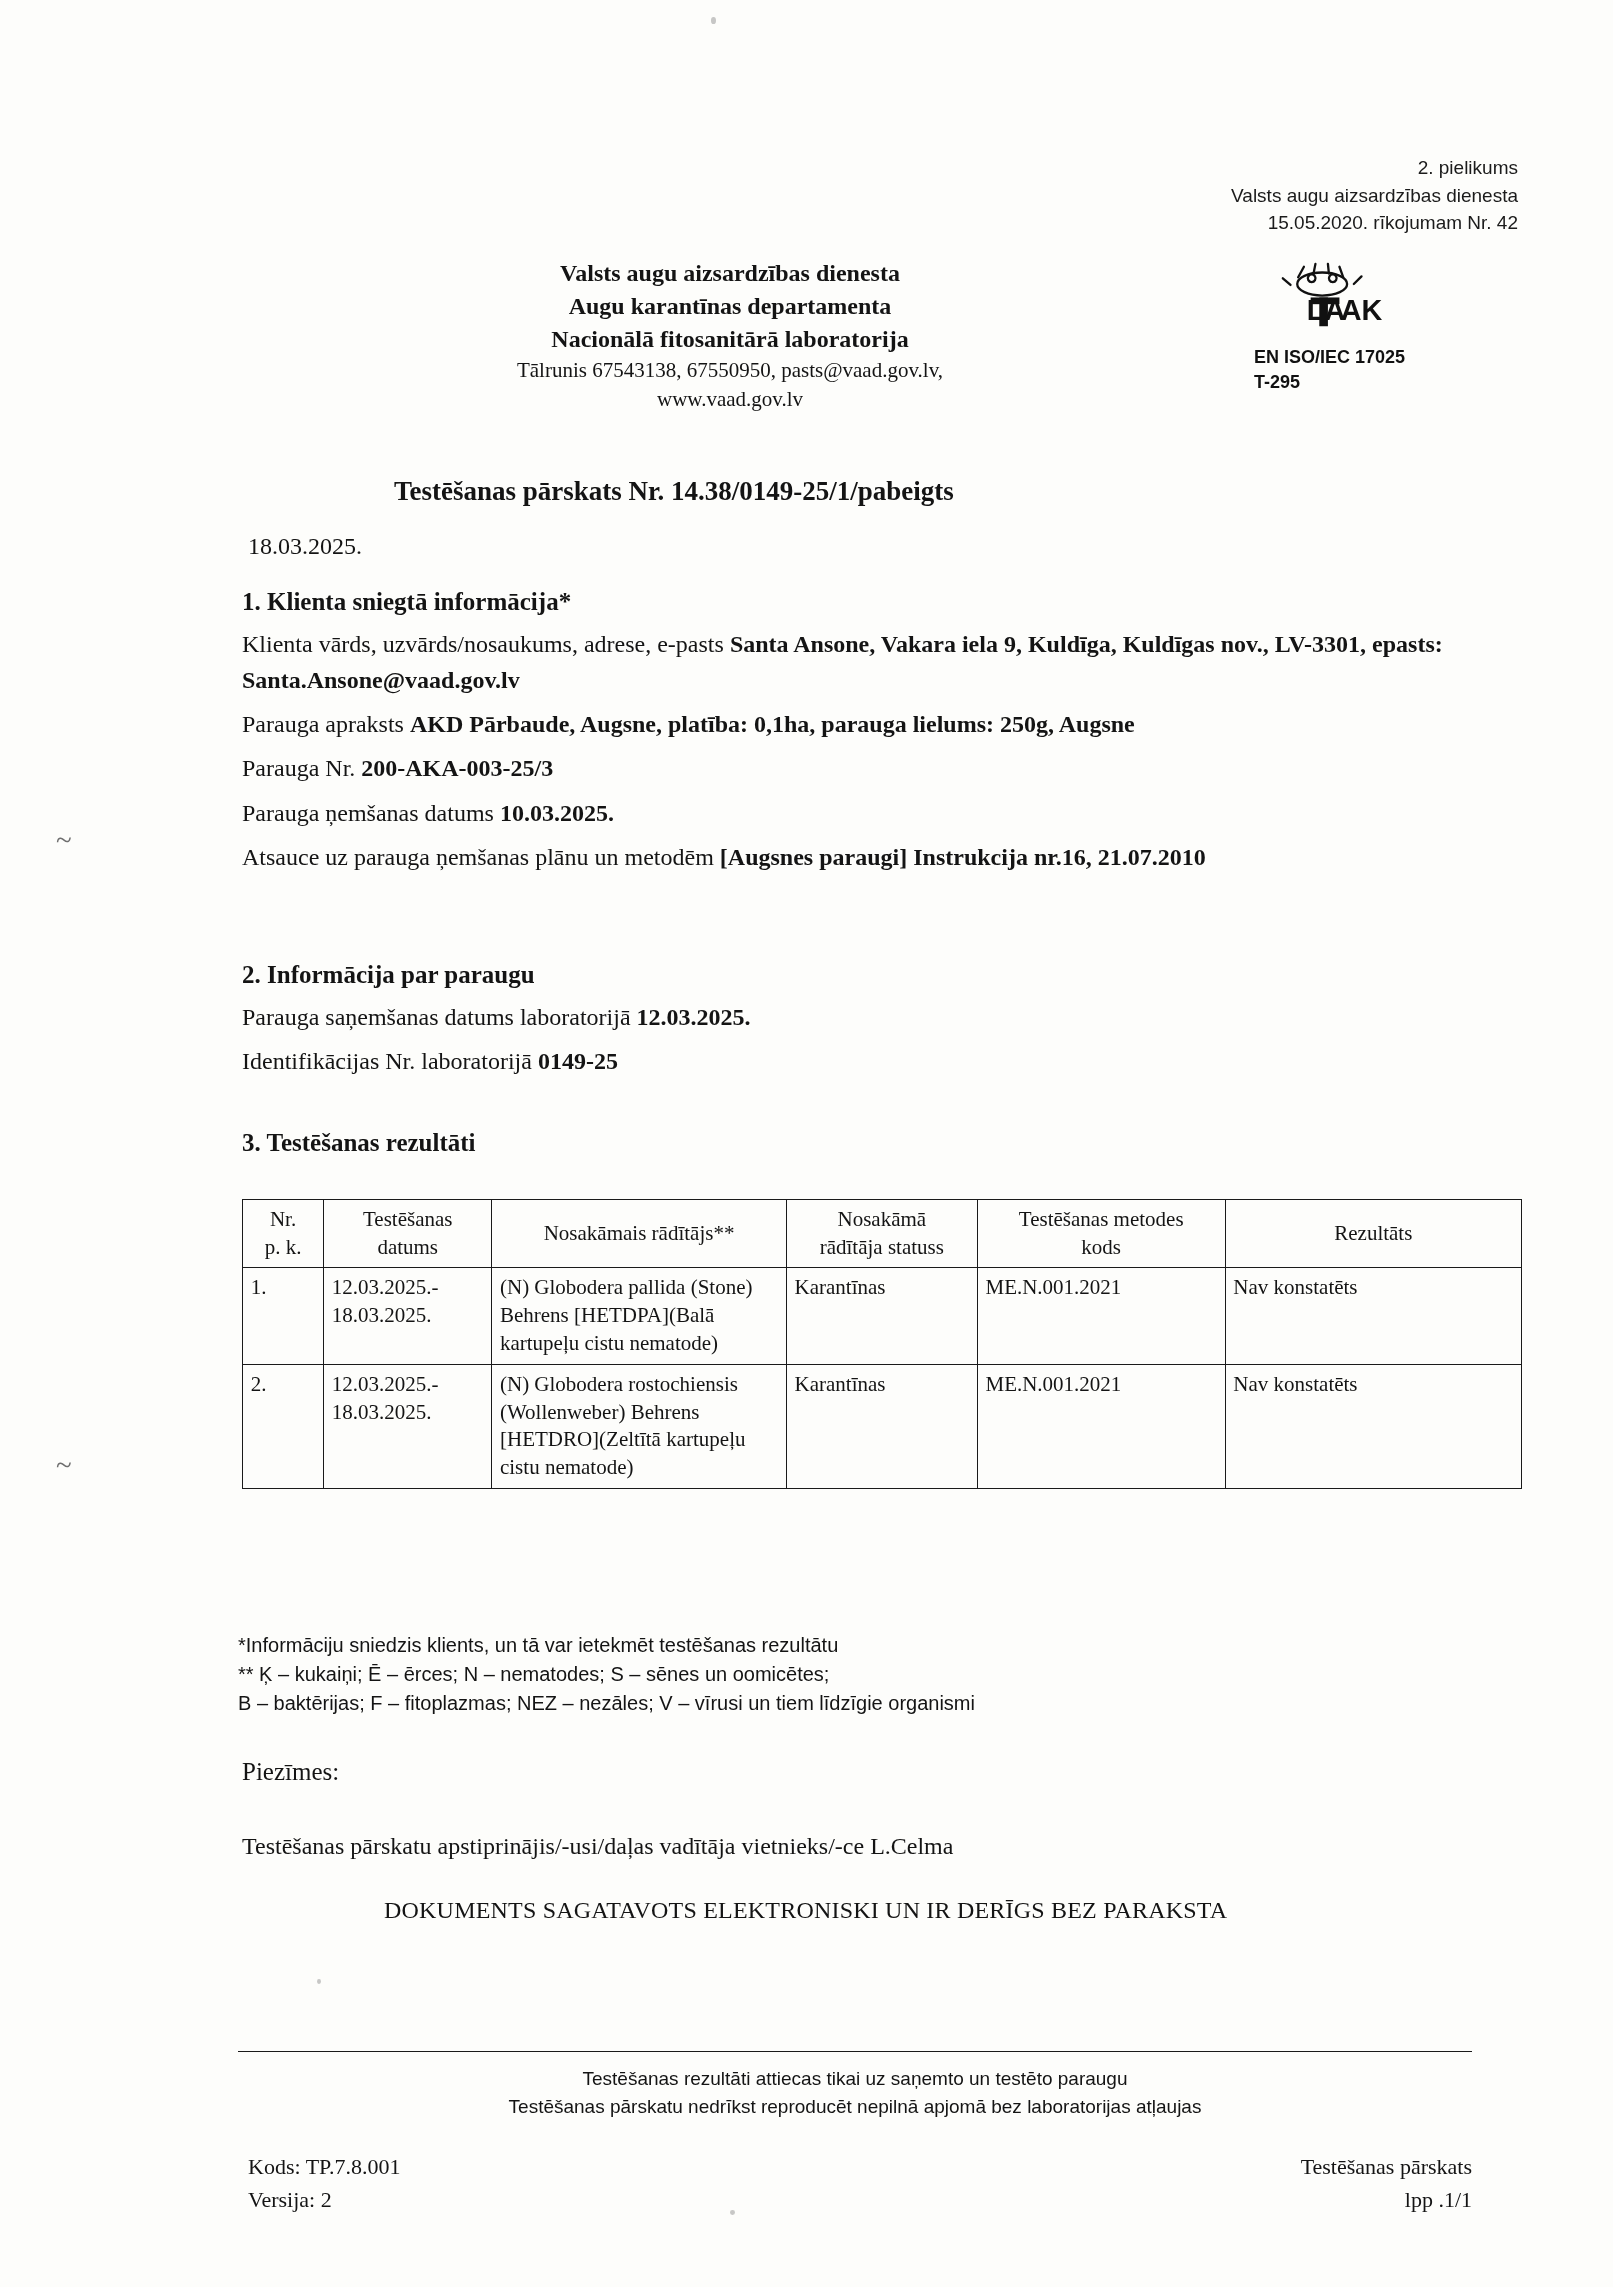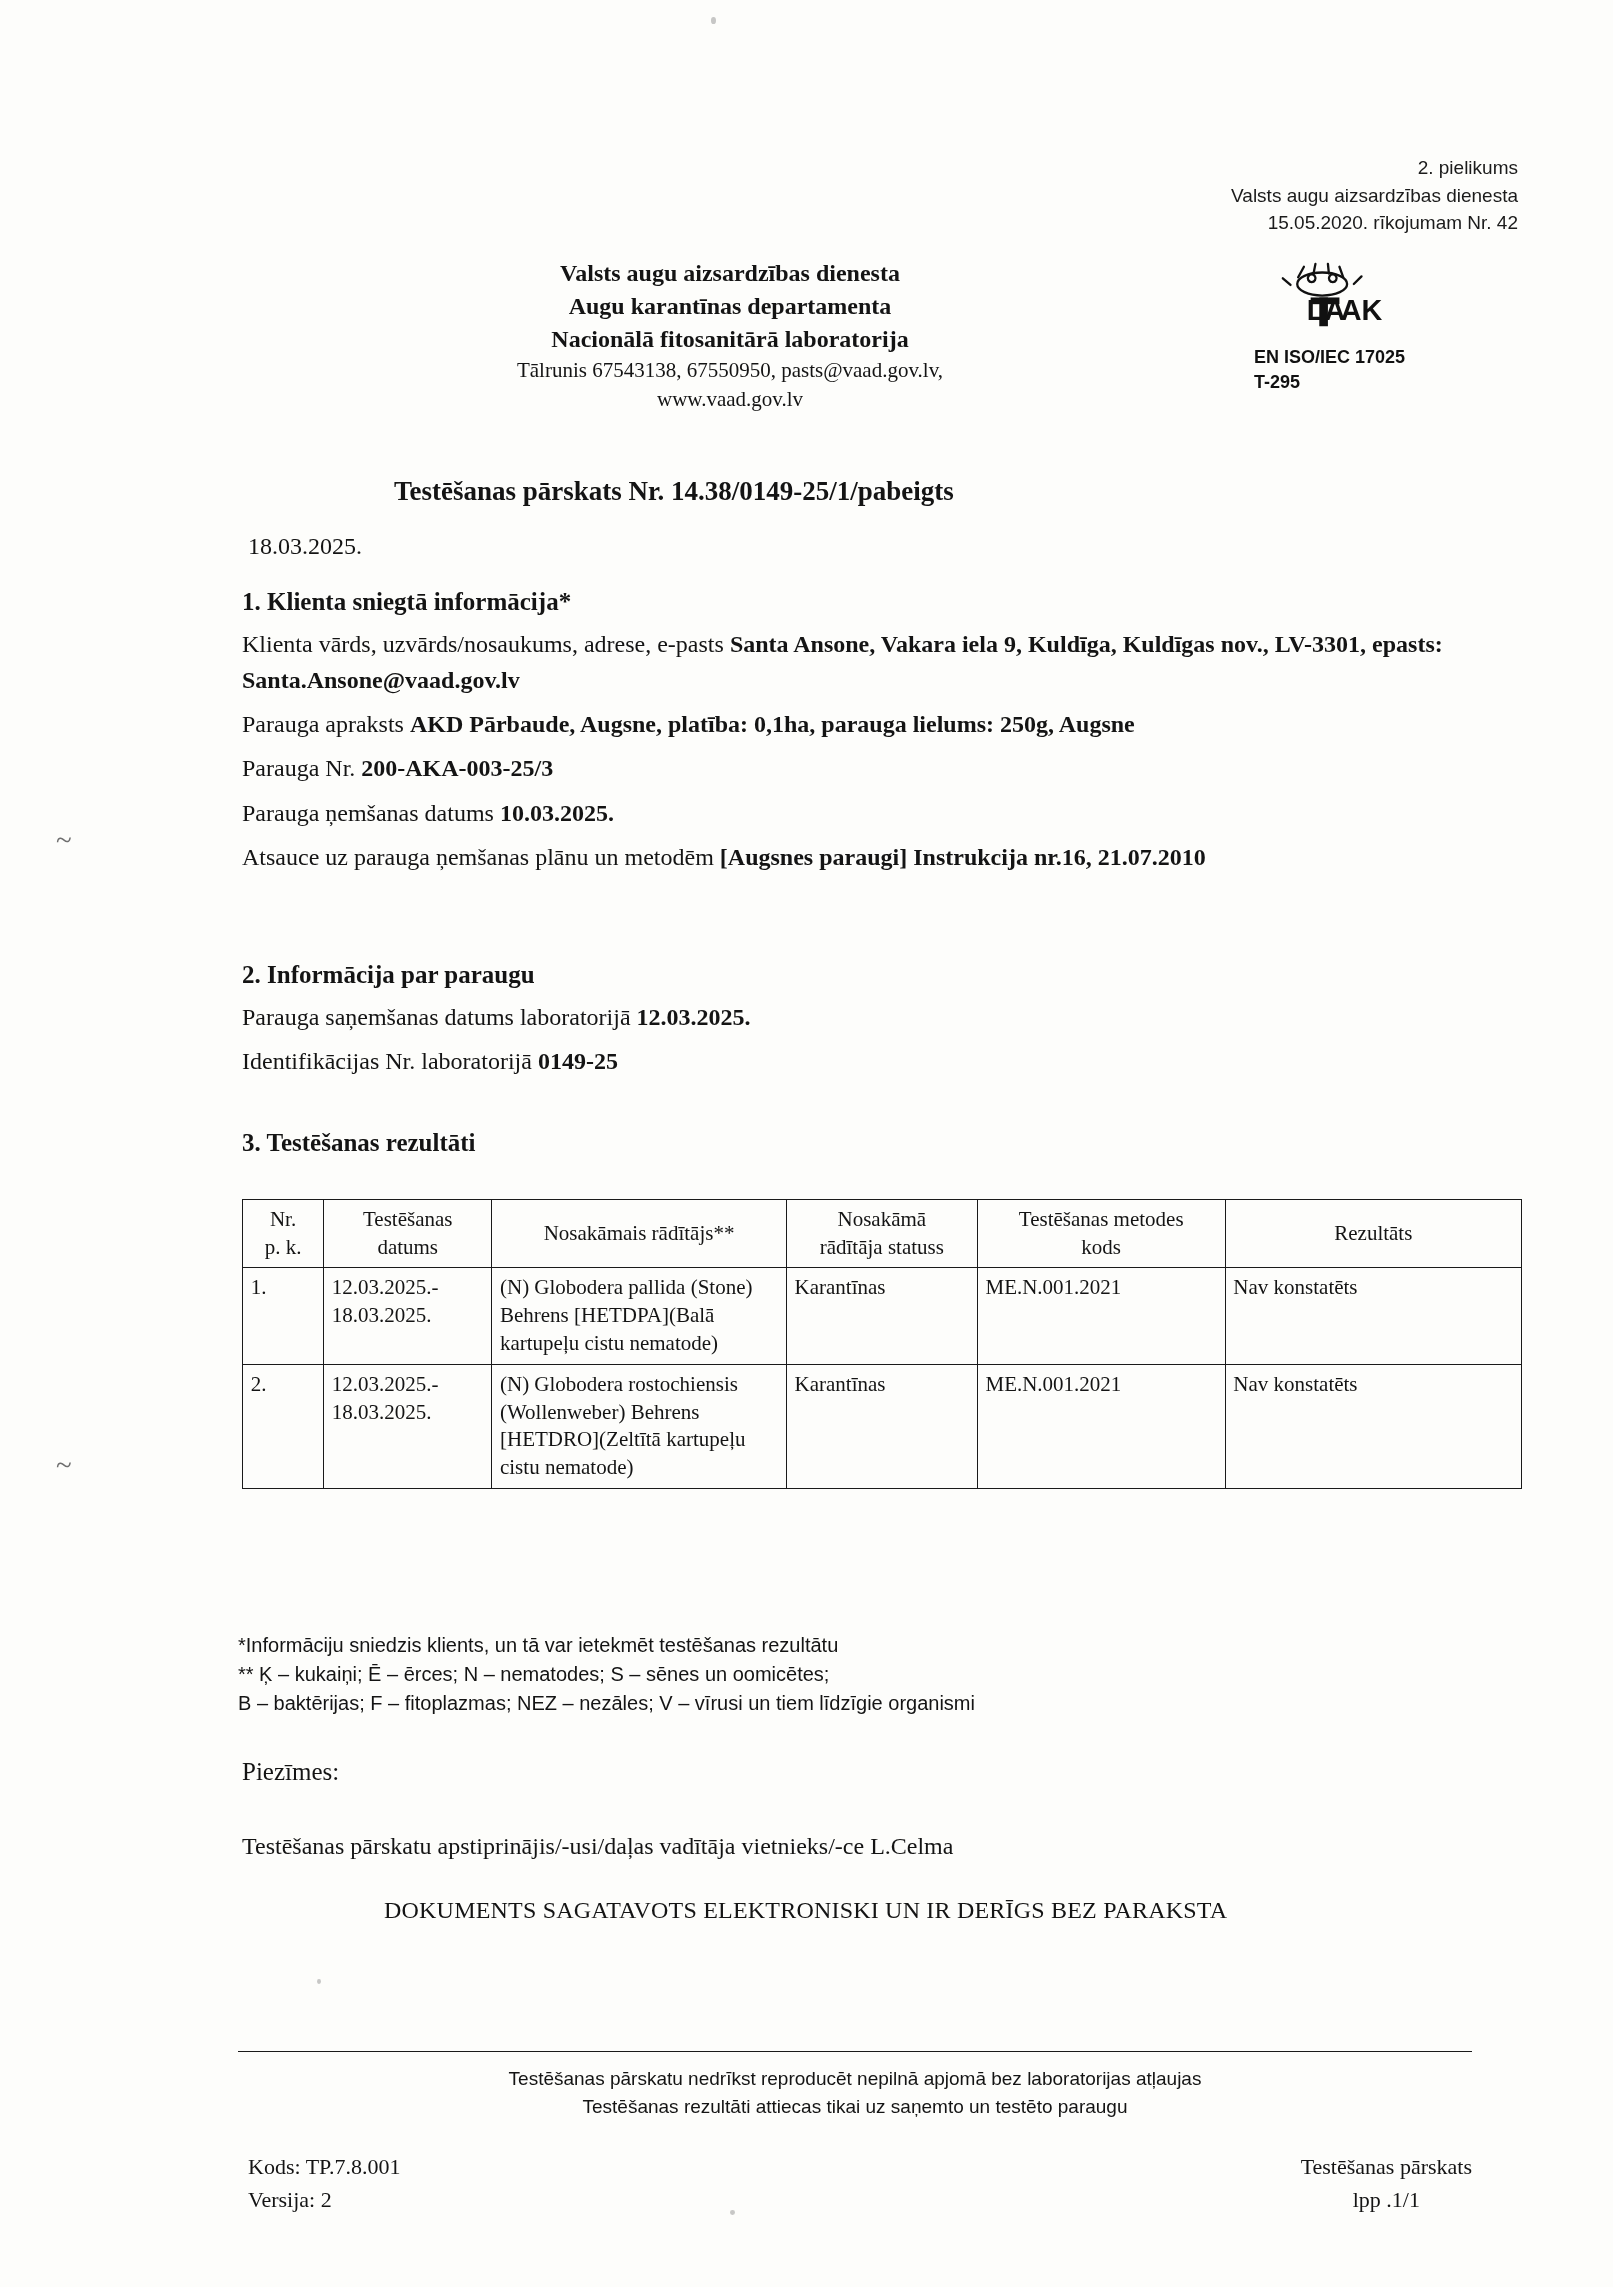--- a/index.html
+++ b/index.html
@@ -204,21 +204,21 @@
     position: absolute;
     top: 2150px;
     left: 248px;
     font-size: 22px;
     line-height: 1.5;
   }
   .foot-right {
     position: absolute;
     top: 2150px;
     right: 142px;
-    text-align: center;
+    text-align: right;
     font-size: 22px;
     line-height: 1.5;
   }
 
   
   .speck { position: absolute; background: #9a9a9a; border-radius: 50%; opacity: .55; }
   .swoosh {
     position: absolute;
     font-size: 29px;
     color: #6e6e6e;
@@ -352,22 +352,22 @@
       <div>** Ķ – kukaiņi; Ē – ērces; N – nematodes; S – sēnes un oomicētes;</div>
       <div>B – baktērijas; F – fitoplazmas; NEZ – nezāles; V – vīrusi un tiem līdzīgie organismi</div>
     </div>
 
     <div class="piez">Piezīmes:</div>
     <div class="approve">Testēšanas pārskatu apstiprinājis/-usi/daļas vadītāja vietnieks/-ce L.Celma</div>
     <div class="electronic">DOKUMENTS SAGATAVOTS ELEKTRONISKI UN IR DERĪGS BEZ PARAKSTA</div>
 
     <div class="foot-rule"></div>
     <div class="foot-center">
+      <div>Testēšanas rezultāti attiecas tikai uz saņemto un testēto paraugu</div>
       <div>Testēšanas pārskatu nedrīkst reproducēt nepilnā apjomā bez laboratorijas atļaujas</div>
-      <div>Testēšanas rezultāti attiecas tikai uz saņemto un testēto paraugu</div>
     </div>
     <div class="foot-left">
       <div>Kods: TP.7.8.001</div>
       <div>Versija: 2</div>
     </div>
     <div class="foot-right">
       <div>Testēšanas pārskats</div>
       <div>lpp .1/1</div>
     </div>
 

